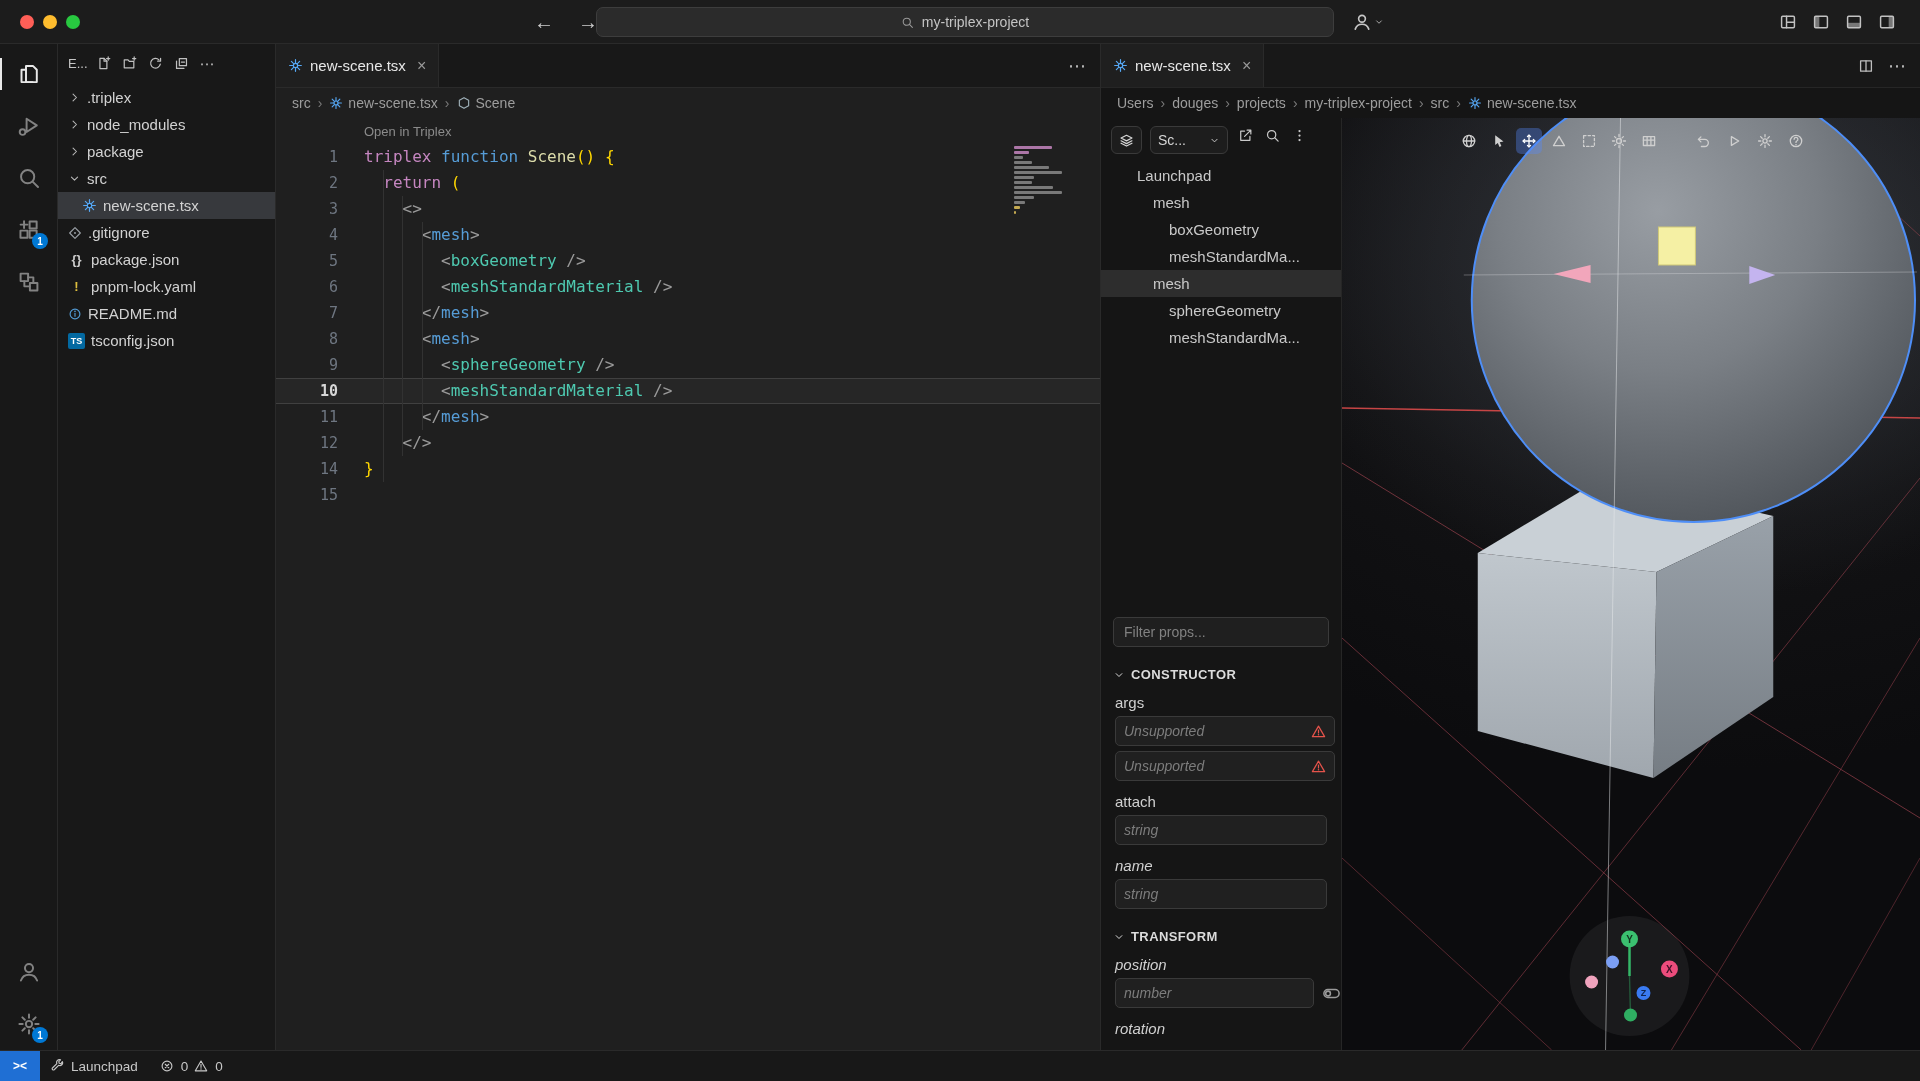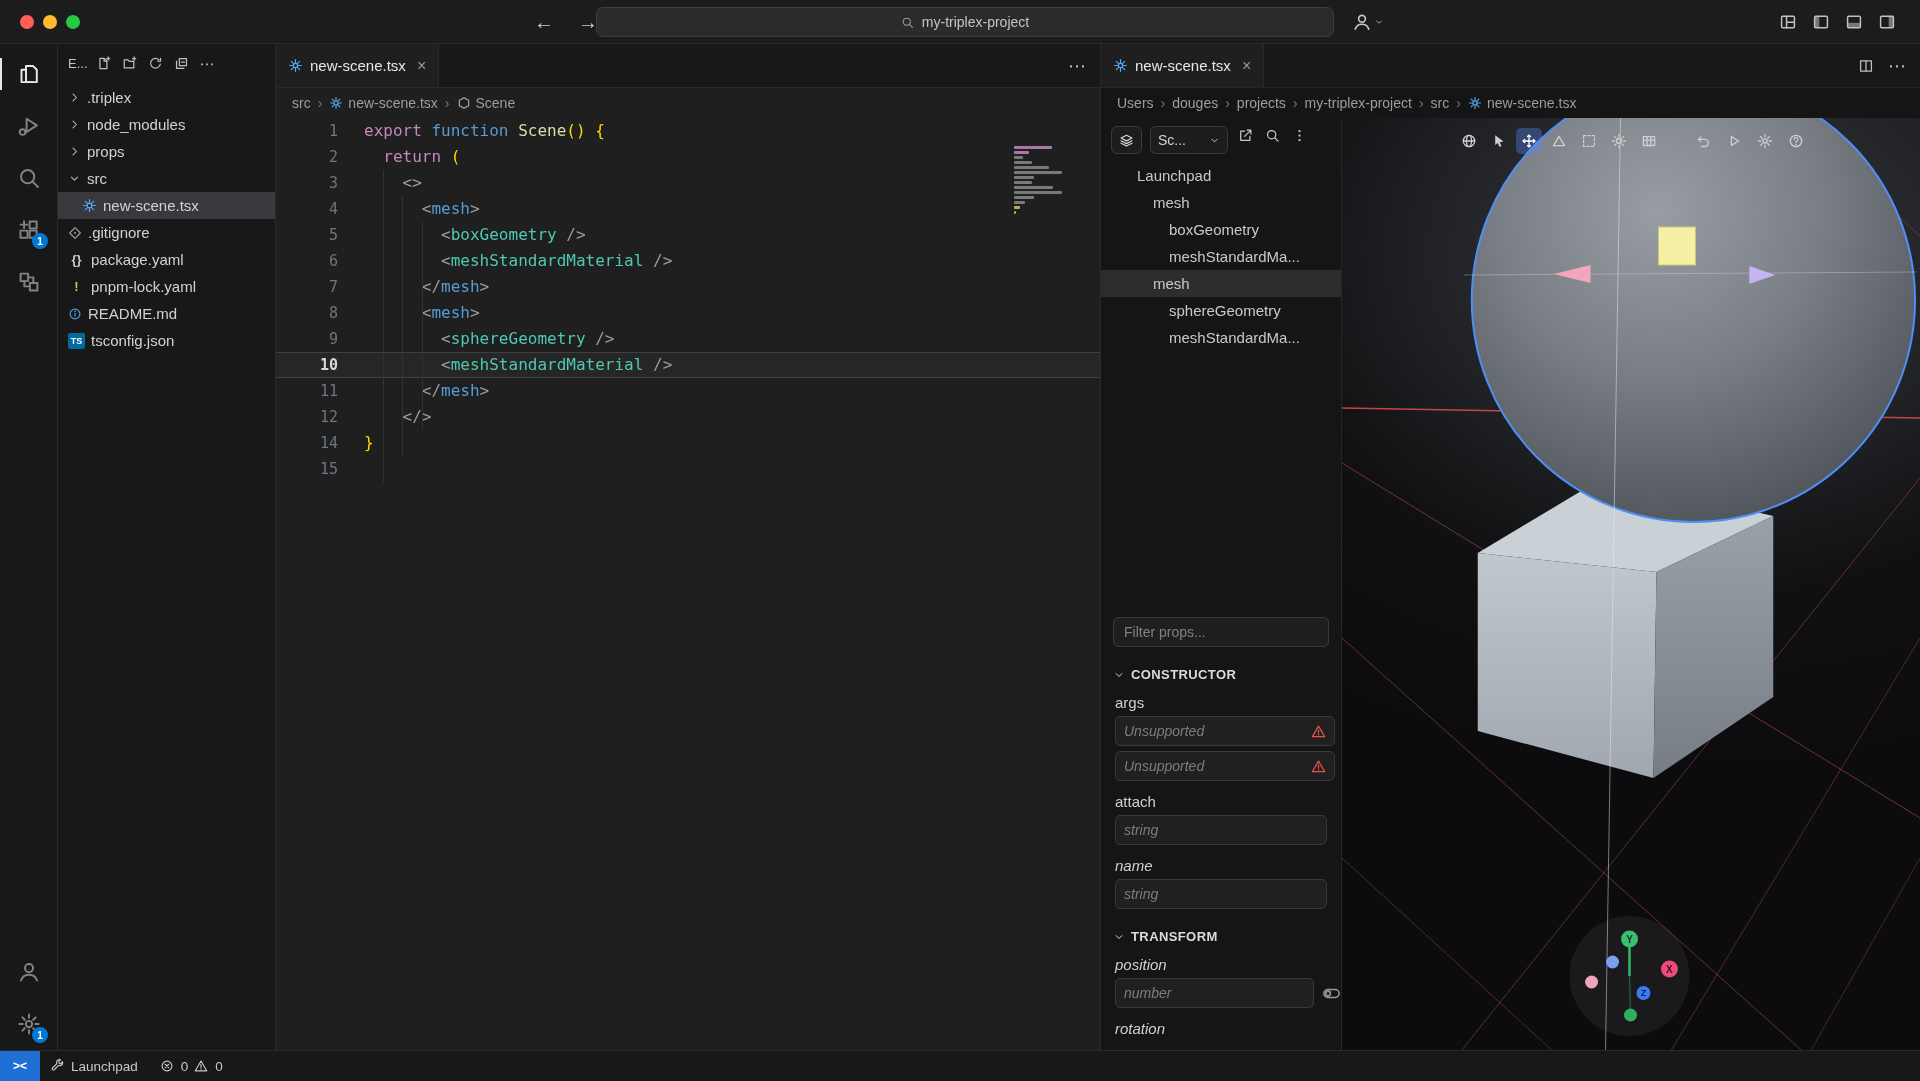--- a/index.html
+++ b/index.html
@@ -308,21 +308,21 @@
               </svg>
             </span>
             <span>node_modules</span>
           </div>
           <div class="ft-row" style="padding-left:10px">
             <span class="icn" style="font-size:13px;color:#b9b9b9">
               <svg viewBox="0 0 16 16" width="1em" height="1em" fill="none" stroke="currentColor" stroke-width="1.3" stroke-linecap="round" stroke-linejoin="round" style="display:block">
                 <path d="M6.2 3.8L10.4 8l-4.2 4.2"></path>
               </svg>
             </span>
-            <span>props</span>
+            <span>package</span>
           </div>
           <div class="ft-row" style="padding-left:10px">
             <span class="icn" style="font-size:13px;color:#b9b9b9">
               <svg viewBox="0 0 16 16" width="1em" height="1em" fill="none" stroke="currentColor" stroke-width="1.3" stroke-linecap="round" stroke-linejoin="round" style="display:block">
                 <path d="M4.2 6.2L8 10l3.8-3.8"></path>
               </svg>
             </span>
             <span>src</span>
           </div>
           <div class="ft-row selected" style="padding-left:24px">
@@ -338,21 +338,21 @@
             <span class="icn" style="font-size:14px;color:#9aa0a6">
               <svg viewBox="0 0 16 16" width="1em" height="1em" fill="none" stroke="currentColor" stroke-width="1.3" stroke-linecap="round" stroke-linejoin="round" style="display:block">
                 <path d="M8 1.9L14.1 8 8 14.1 1.9 8z"></path>
                 <circle cx="8" cy="8" r="1.1" fill="currentColor" stroke="none"></circle>
               </svg>
             </span>
             <span>.gitignore</span>
           </div>
           <div class="ft-row" style="padding-left:10px">
             <span class="fic" style="color:#cdcdcd">{}</span>
-            <span>package.yaml</span>
+            <span>package.json</span>
           </div>
           <div class="ft-row" style="padding-left:10px">
             <span class="fic" style="color:#ddbe3e">!</span>
             <span>pnpm-lock.yaml</span>
           </div>
           <div class="ft-row" style="padding-left:10px">
             <span class="icn" style="font-size:14px;color:#539bd5">
               <svg viewBox="0 0 16 16" width="1em" height="1em" fill="none" stroke="currentColor" stroke-width="1.3" stroke-linecap="round" stroke-linejoin="round" style="display:block">
                 <circle cx="8" cy="8" r="5.6"></circle>
                 <path d="M8 7.3v3.3"></path>
@@ -403,24 +403,25 @@
           <span class="crumb">
             <span class="icn" style="font-size:14px;color:#9fb0b8">
               <svg viewBox="0 0 16 16" width="1em" height="1em" fill="none" stroke="currentColor" stroke-width="1.3" stroke-linecap="round" stroke-linejoin="round" style="display:block">
                 <path d="M8 1.9l5.3 3v6.2l-5.3 3-5.3-3V4.9z"></path>
               </svg>
             </span>
             <span>Scene</span>
           </span>
         </div>
       <div class="code-wrap">
+        <div class="codelens">Open in Triplex</div>
         <div id="code-lines">
             <div class="cline">
               <span class="ln">1</span>
-              <span class="ct"><span class="tok-kw1">export</span><span class="tok-pl"> </span><span class="tok-kw2">function</span><span class="tok-pl"> </span><span class="tok-fn">Scene</span><span class="tok-br">(</span><span class="tok-br">)</span><span class="tok-pl"> </span><span class="tok-br">{</span></span>
+              <span class="ct"><span class="tok-kw1">triplex</span><span class="tok-pl"> </span><span class="tok-kw2">function</span><span class="tok-pl"> </span><span class="tok-fn">Scene</span><span class="tok-br">(</span><span class="tok-br">)</span><span class="tok-pl"> </span><span class="tok-br">{</span></span>
             </div>
             <div class="cline">
               <span class="ln">2</span>
               <span class="ct"><span class="tok-pl">  </span><span class="tok-kw1">return</span><span class="tok-pl"> </span><span class="tok-br">(</span></span>
             </div>
             <div class="cline">
               <span class="ln">3</span>
               <span class="ct"><span class="tok-pl">    </span><span class="tok-pn">&lt;&gt;</span></span>
             </div>
             <div class="cline">

